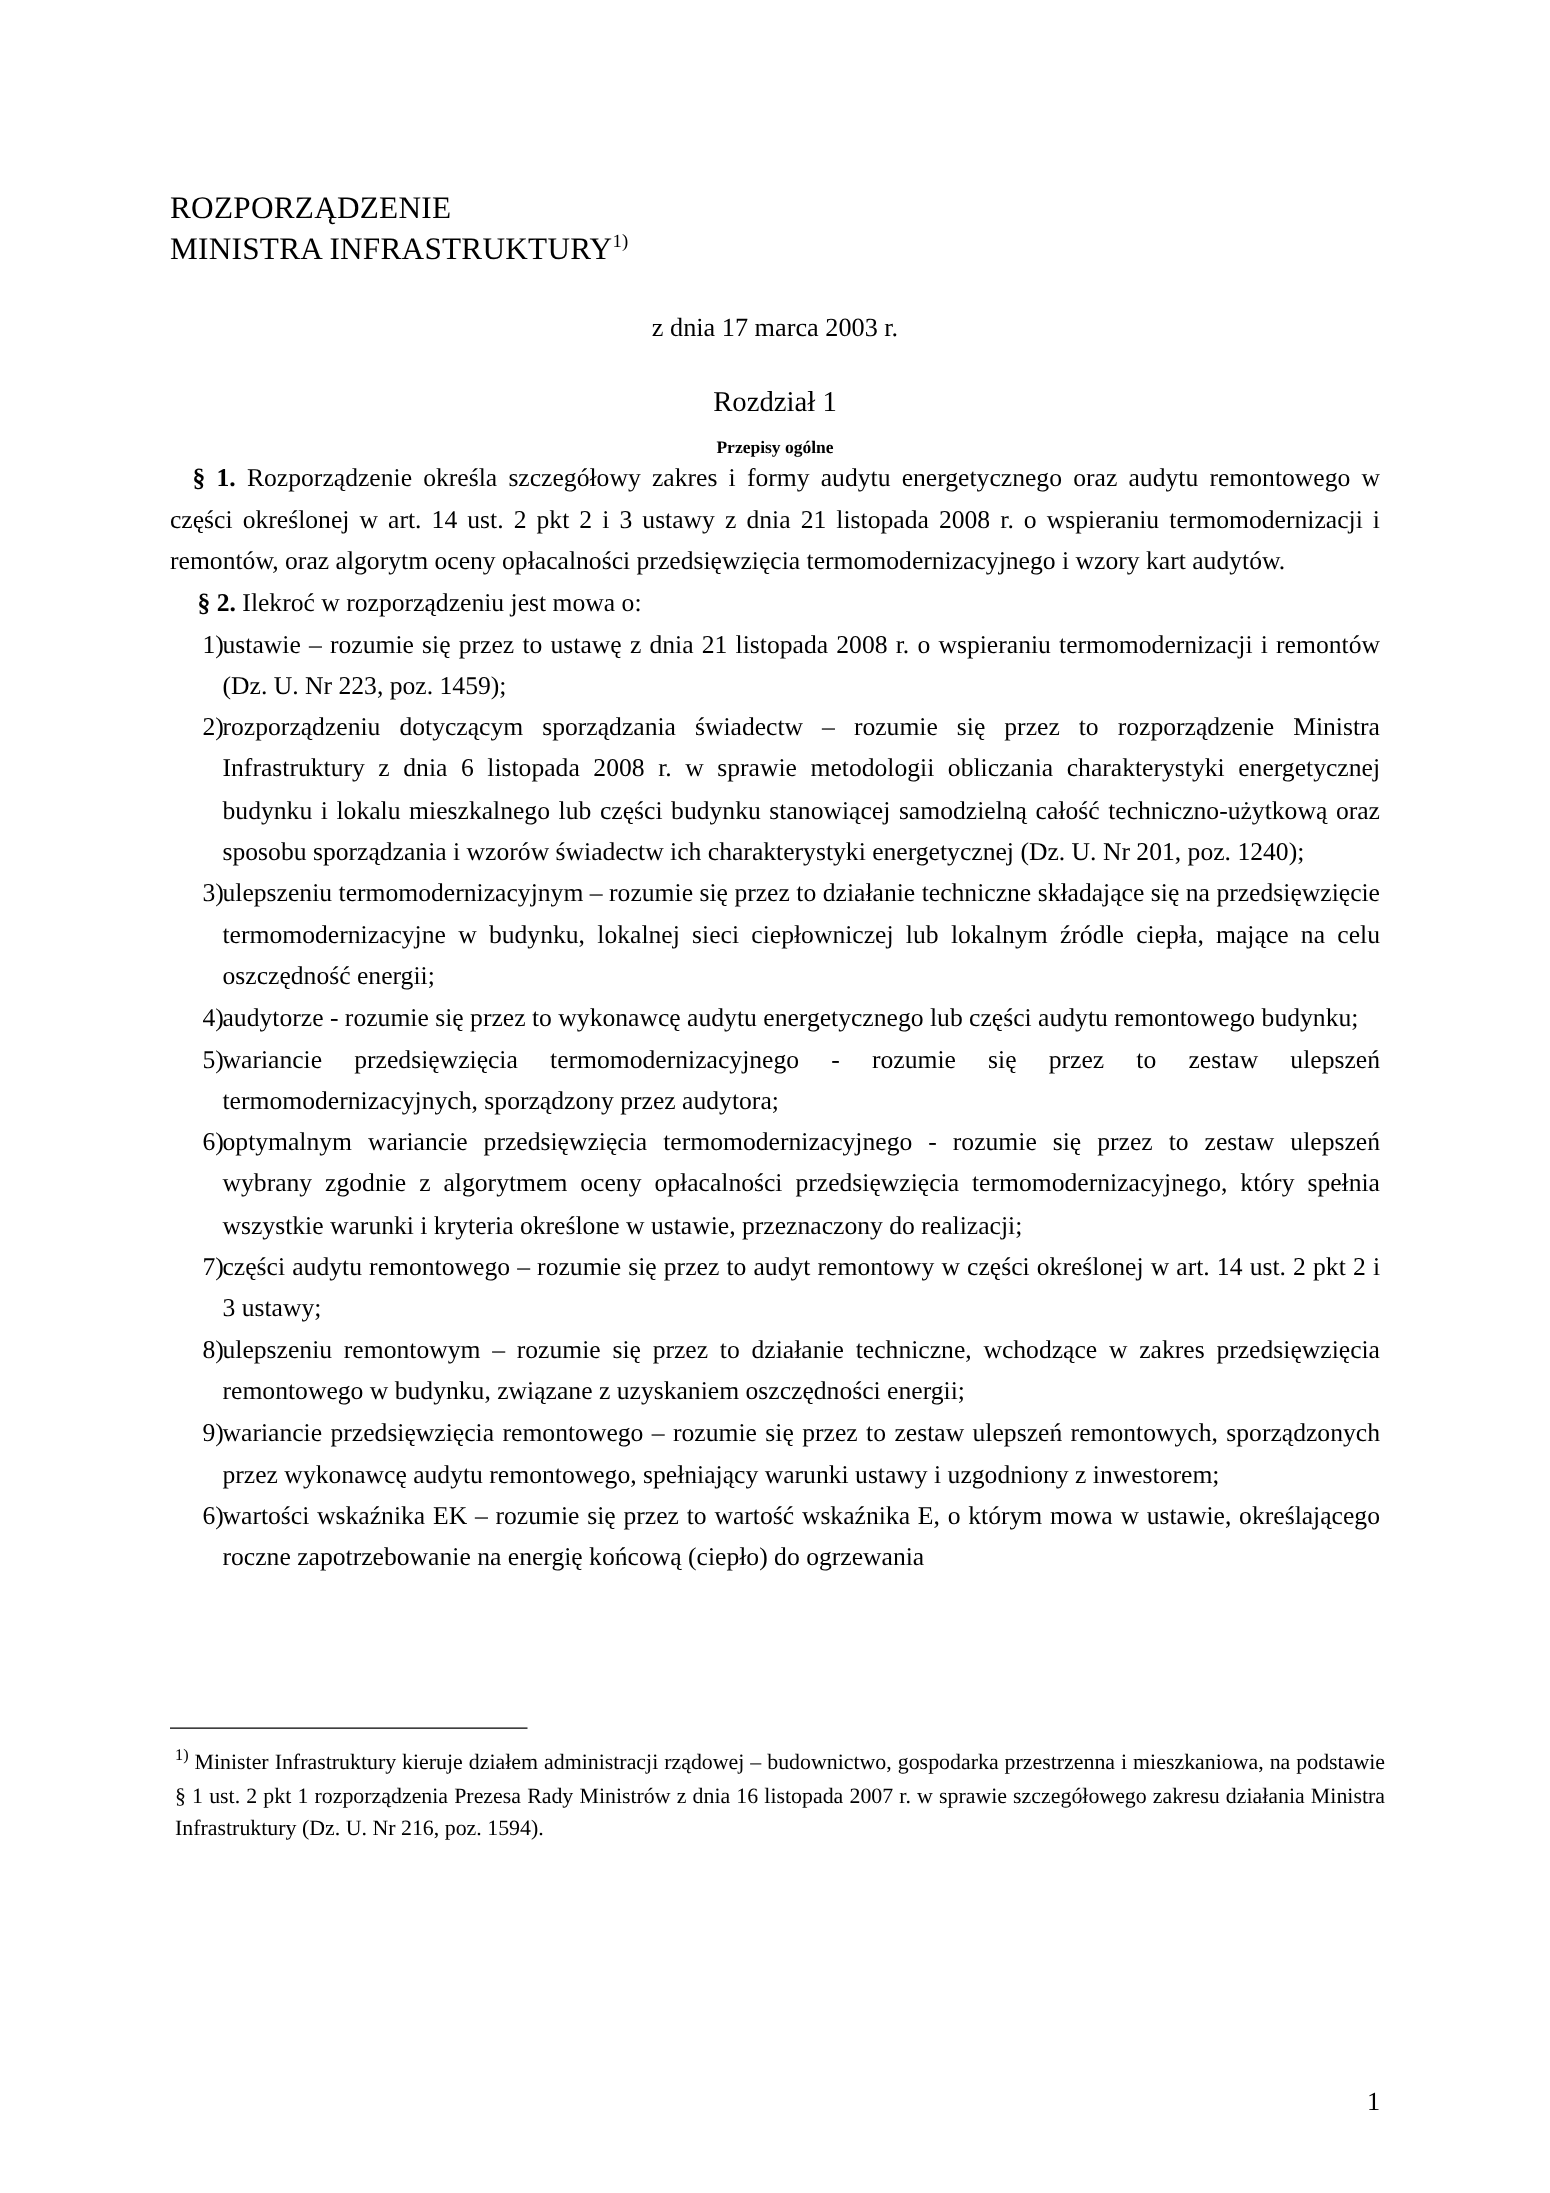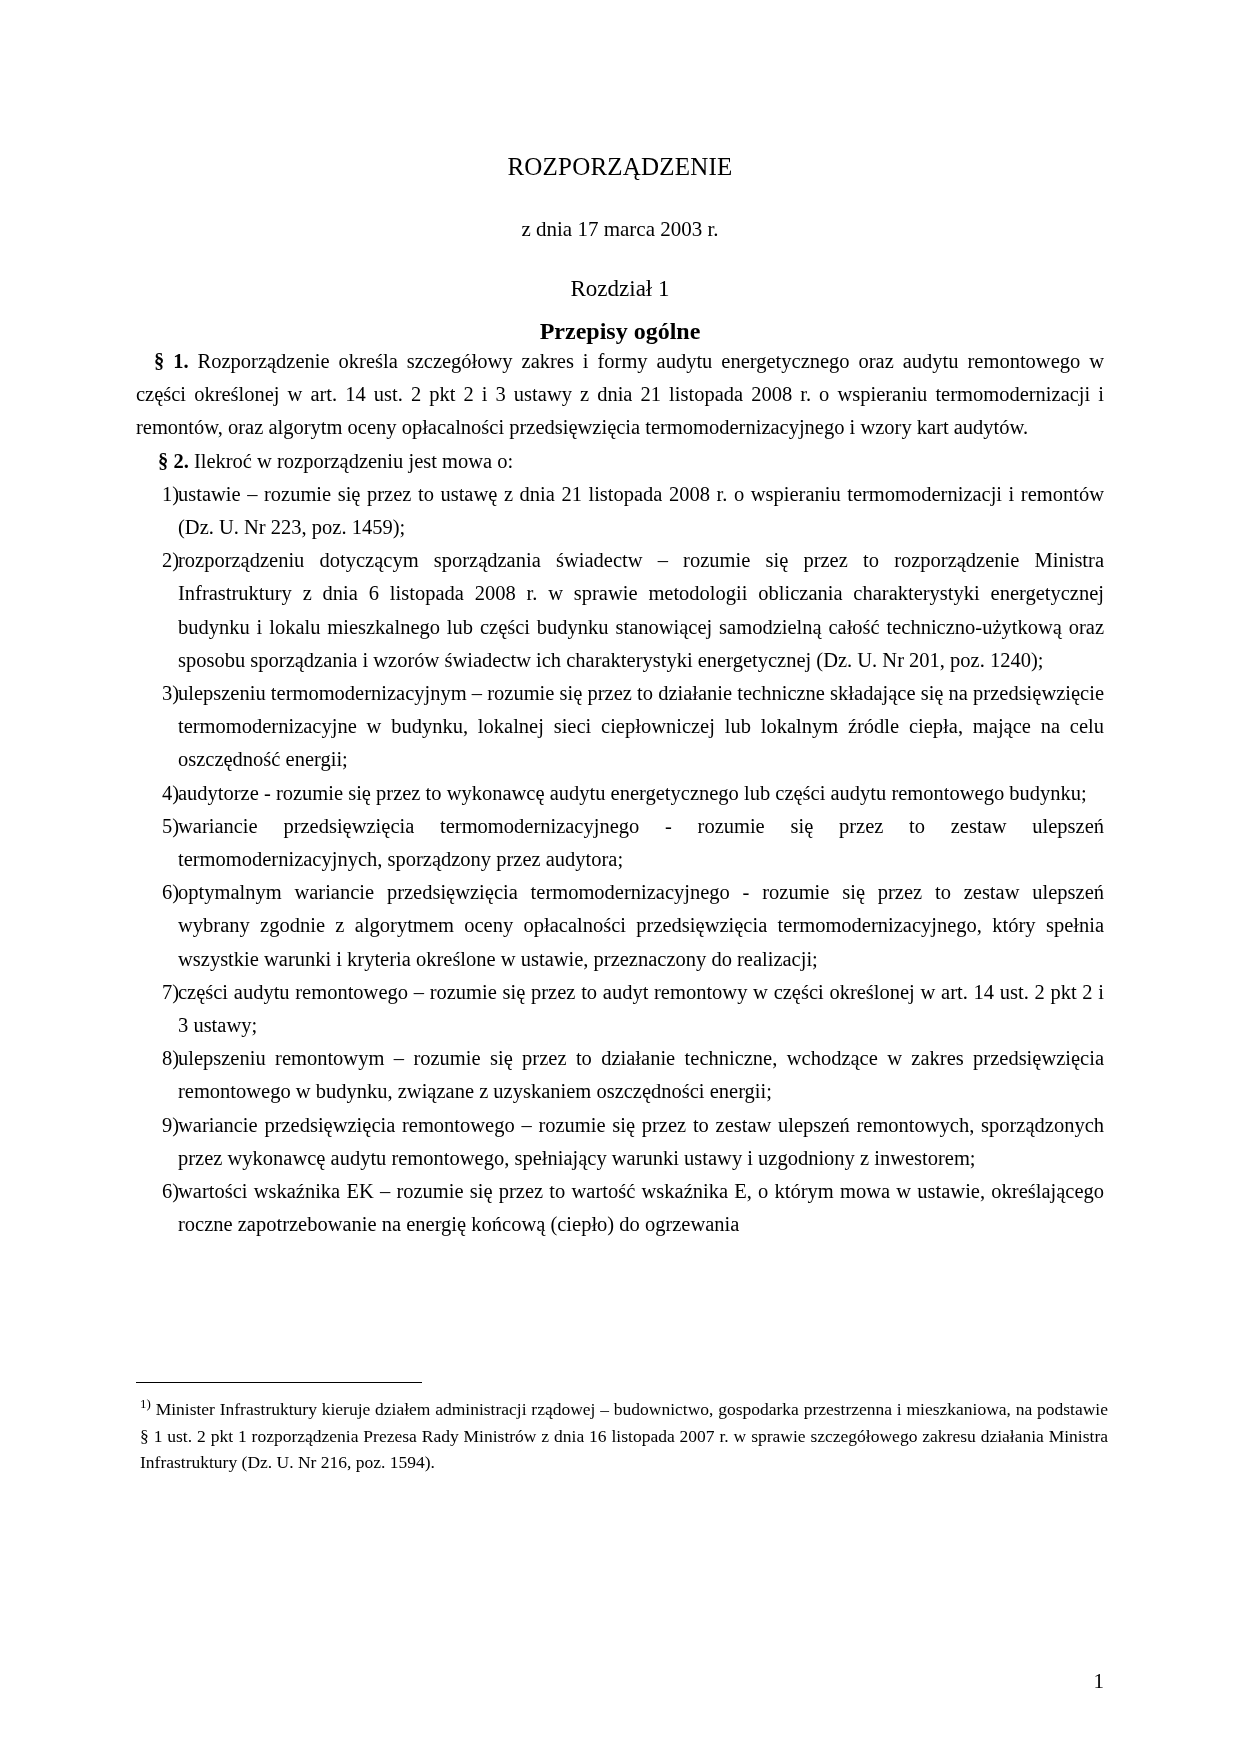--- a/index.html
+++ b/index.html
@@ -16,21 +16,20 @@
     overflow: hidden;
   }
   .page {
     position: relative;
     width: 1240px;
     height: 1754px;
     box-sizing: border-box;
     padding: 150px 136px 60px 136px;
   }
   .title-block {
-    text-align: center;
     line-height: 1.32;
   }
   .title-line1 {
     font-size: 25px;
     letter-spacing: 0.2px;
   }
   .title-line2 {
     font-size: 25px;
     letter-spacing: 0.2px;
   }
@@ -63,21 +62,21 @@
     word-spacing: 3px;
   }
   .chapter {
     text-align: center;
     font-size: 23px;
     margin-top: 34px;
   }
   .chapter-title {
     text-align: center;
     font-weight: bold;
-    font-size: 24px;
+    font-size: 14px;
     margin-top: 16px;
   }
   .par1 {
     margin-top: 4px;
     text-align: justify;
   }
   .par1 .indent {
     display: inline-block;
     width: 18px;
   }
@@ -139,20 +138,21 @@
     font-size: 21px;
   }
 </style>
 </head>
 <body>
 
 <div class="page">
 
   <div class="title-block">
     <div class="title-line1">ROZPORZĄDZENIE</div>
+    <div class="title-line2"><span>MINISTRA INFRASTRUKTURY</span><span class="sup">1)</span></div>
   </div>
 
   <div class="date-line">z dnia 17 marca 2003 r.</div>
 
 
 
   <div class="chapter">Rozdział 1</div>
   <div class="chapter-title">Przepisy ogólne</div>
 
   <p class="body-par par1"><span class="indent"></span><b class="sec">§ 1.</b> <span>Rozporządzenie określa szczegółowy zakres i formy audytu energetycznego oraz audytu remontowego w części określonej w art. 14 ust. 2 pkt 2 i 3 ustawy z dnia 21 listopada 2008 r. o wspieraniu termomodernizacji i remontów, oraz algorytm oceny opłacalności przedsięwzięcia termomodernizacyjnego i wzory kart audytów.</span></p>

